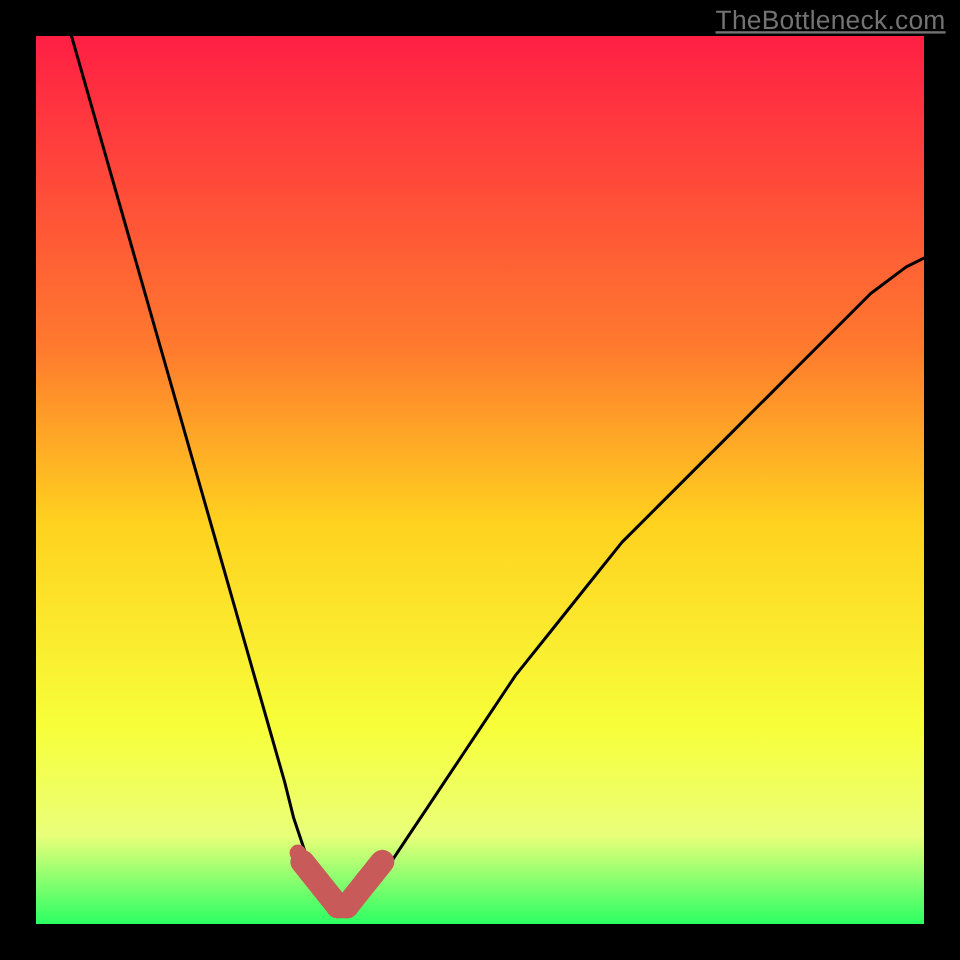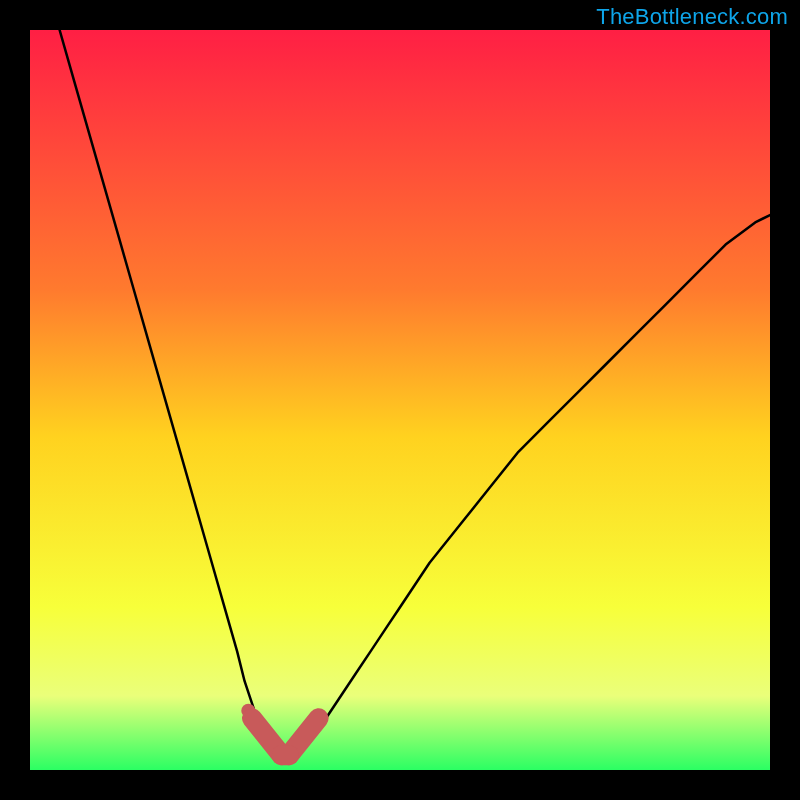--- a/index.html
+++ b/index.html
@@ -14,25 +14,26 @@
   .frame {
     position: relative;
     width: 800px;
     height: 800px;
     background: #000;
   }
   .watermark {
     position: absolute;
     top: 4px;
     right: 12px;
-    color: #0ea5e9;
+    color: #737373;
     font-size: 22px;
     font-weight: 500;
     letter-spacing: 0.2px;
     z-index: 10;
+    text-decoration: underline;
   }
   .plot {
     position: absolute;
     left: 30px;
     top: 30px;
     width: 740px;
     height: 740px;
   }
   svg { display: block; }
 </style>

